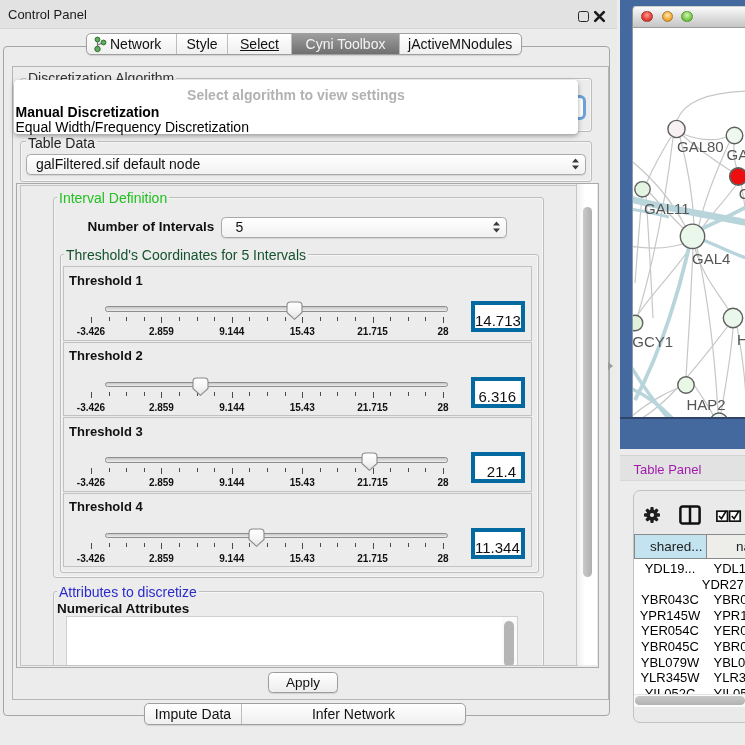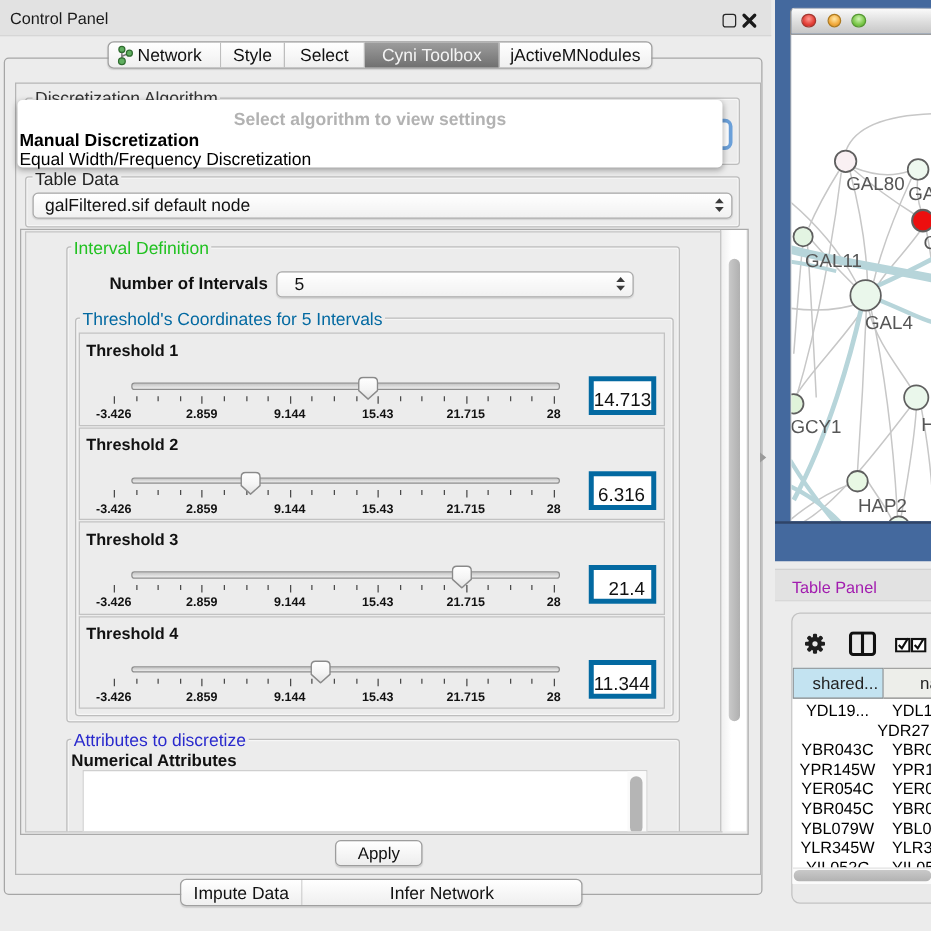--- a/index.html
+++ b/index.html
@@ -63,21 +63,21 @@
     <div class="s first" style="width:90px;justify-content:flex-start;padding-left:7px;box-sizing:border-box;">
       <svg width="13" height="17" viewBox="0 0 13 17" style="margin-right:3px;">
         <line x1="3.5" y1="4" x2="3.5" y2="13" stroke="#777" stroke-width="1.2"></line>
         <line x1="3.5" y1="9" x2="9.5" y2="6.5" stroke="#777" stroke-width="1.2"></line>
         <circle cx="3.5" cy="3.5" r="2.4" fill="#5fae5f" stroke="#2f6c2f"></circle>
         <circle cx="9.5" cy="6.5" r="2.4" fill="#5fae5f" stroke="#2f6c2f"></circle>
         <circle cx="3.5" cy="13" r="2.7" fill="#5fae5f" stroke="#2f6c2f"></circle>
       </svg>
       Network</div>
     <div class="s" style="width:50px;">Style</div>
-    <div class="s" style="width:63px;">Select</div>
+    <div class="s" style="width:63px;text-decoration:underline;">Select</div>
     <div class="s sel" style="width:107px;">Cyni Toolbox</div>
     <div class="s last" style="flex:1;">jActiveMNodules</div>
   </div>
 
   <div class="abs grp" style="left:20px;top:78px;width:570px;height:52px;"></div>
   <div class="abs" style="left:26px;top:70px;font-size:14px;color:#333;background:#ececec;padding:0 2px;">Discretization Algorithm</div>
 
   <div class="abs" style="left:552px;top:95px;width:34px;height:25px;border:3px solid #6ba0d9;border-radius:6px;background:#fff;box-sizing:border-box;"></div>
 
   <div class="abs grp" style="left:20px;top:141px;width:570px;height:39px;"></div>
@@ -100,21 +100,21 @@
       <div class="abs" style="left:67px;top:33px;font-size:13.5px;font-weight:bold;color:#111;">Number of Intervals</div>
       <div class="abs combo" style="left:200px;top:30.5px;width:284px;height:19.5px;">
         <span class="ct" style="left:14px;">5</span>
         <svg width="9" height="13" viewBox="0 0 9 13">
           <path d="M4.5 1 L8 5 L1 5 Z" fill="#3a3a3a"></path>
             <path d="M4.5 12 L8 8 L1 8 Z" fill="#3a3a3a"></path>
         </svg>
       </div>
 
       <div class="abs grp" style="left:39px;top:68px;width:477px;height:317px;"></div>
-      <div class="abs gtitle" style="left:43.5px;top:61.5px;color:#0369a1;">Threshold's Coordinates for 5 Intervals</div>
+      <div class="abs gtitle" style="left:43.5px;top:61.5px;color:#14532d;">Threshold's Coordinates for 5 Intervals</div>
 
       <div class="abs thp" style="top:80px;">
   <div class="tht">Threshold 1</div>
   <div class="track"></div>
   <div class="tick" style="left:27.0px;top:49.5px;height:6px;"></div>
   <div class="tick" style="left:44.6px;top:49.5px;height:4px;"></div>
   <div class="tick" style="left:62.2px;top:49.5px;height:4px;"></div>
   <div class="tick" style="left:79.8px;top:49.5px;height:4px;"></div>
   <div class="tick" style="left:97.4px;top:49.5px;height:6px;"></div>
   <div class="tick" style="left:115.0px;top:49.5px;height:4px;"></div>

